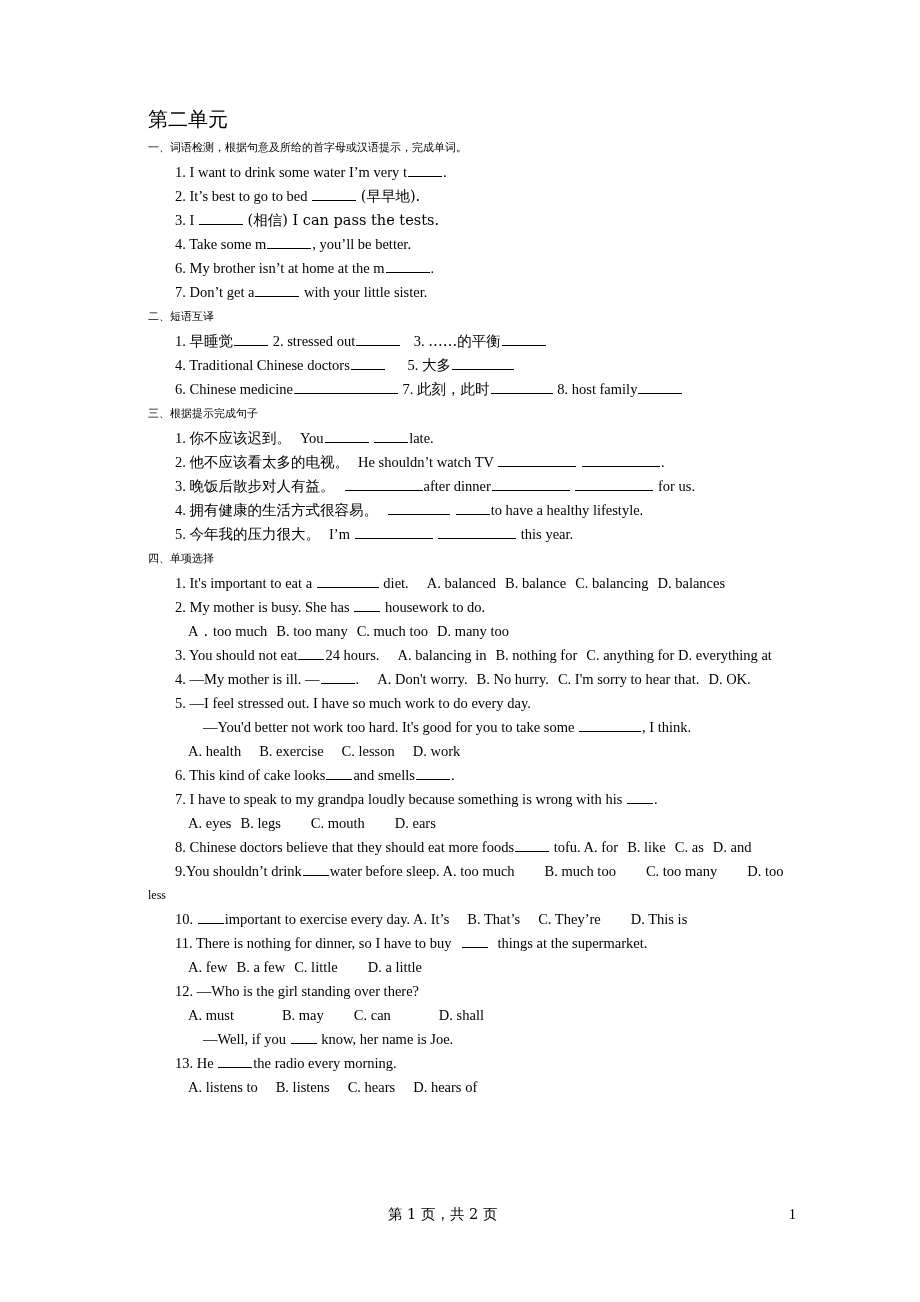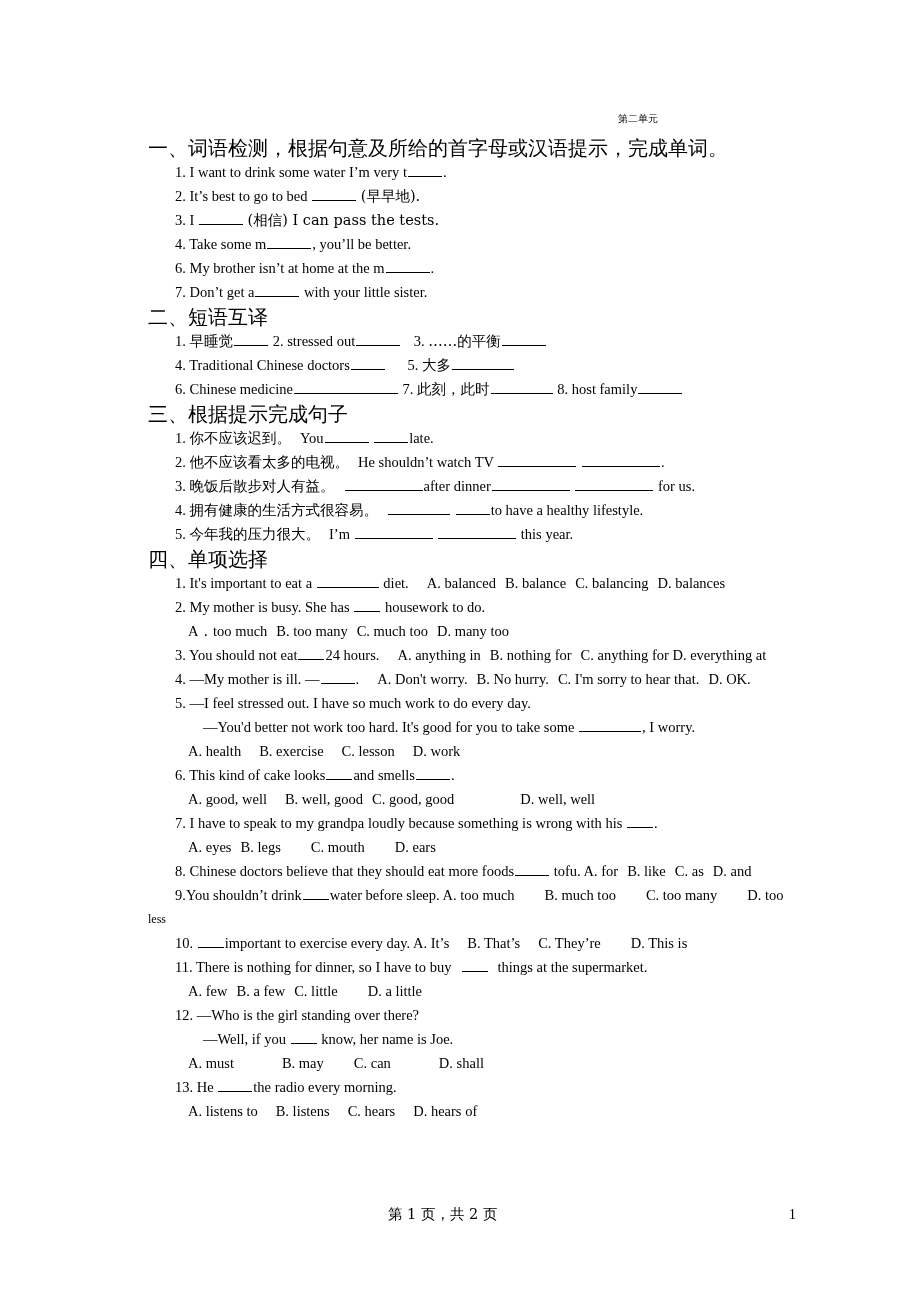--- a/index.html
+++ b/index.html
@@ -21,29 +21,29 @@
     width: 920px;
     height: 1302px;
   }
   .content {
     position: absolute;
     left: 148px;
     top: 108px;
     width: 640px;
   }
   .doc-title {
-    text-align: right;
-    font-size: 10px;
+    text-align: left;
+    font-size: 20px;
     line-height: 22px;
     margin: 0 0 6px 0;
     font-family: "DejaVu Serif", "Liberation Serif", serif;
     padding-right: 130px;
   }
   .section-head {
-    font-size: 20px;
+    font-size: 11px;
     line-height: 24px;
     margin: 0;
     font-family: "DejaVu Serif", "Liberation Serif", serif;
     white-space: nowrap;
   }
   .item {
     font-size: 14.5px;
     line-height: 24px;
     margin: 0;
     padding-left: 27px;
@@ -194,46 +194,43 @@
     <div class="item">
       <span>2.</span>
       <span>My mother is busy. She has</span> <span class="blank b-xs"></span> <span>housework to do.</span>
     </div>
     <div class="item opts">
       <span>A．too much</span><span class="gap-s"></span><span>B. too many</span><span class="gap-s"></span><span>C. much too</span><span class="gap-s"></span><span>D. many too</span>
     </div>
 
     <div class="item">
       <span>3.</span>
-      <span>You should not eat</span><span class="blank b-xs"></span><span>24 hours.</span><span class="gap-m"></span><span>A. anything in</span><span class="gap-s"></span><span>B. nothing for</span><span class="gap-s"></span><span>C. anything for D. everything at</span>
+      <span>You should not eat</span><span class="blank b-xs"></span><span>24 hours.</span><span class="gap-m"></span><span>A. balancing in</span><span class="gap-s"></span><span>B. nothing for</span><span class="gap-s"></span><span>C. anything for D. everything at</span>
     </div>
 
     <div class="item">
       <span>4.</span>
       <span>—My mother is ill.  —</span><span class="blank b-sm"></span><span>.</span><span class="gap-m"></span><span>A. Don't worry.</span><span class="gap-s"></span><span>B. No hurry.</span><span class="gap-s"></span><span>C. I'm sorry to hear that.</span><span class="gap-s"></span><span>D. OK.</span>
     </div>
 
     <div class="item">
       <span>5.</span>
       <span>—I feel stressed out. I have so much work to do every day.</span>
     </div>
     <div class="item sub">
-      <span>—You'd better not work too hard. It's good for you to take some</span> <span class="blank b-lg"></span><span>, I worry.</span>
+      <span>—You'd better not work too hard. It's good for you to take some</span> <span class="blank b-lg"></span><span>, I think.</span>
     </div>
     <div class="item opts">
       <span>A. health</span><span class="gap-m"></span><span>B. exercise</span><span class="gap-m"></span><span>C. lesson</span><span class="gap-m"></span><span>D. work</span>
     </div>
 
     <div class="item">
       <span>6.</span>
       <span>This kind of cake looks</span><span class="blank b-xs"></span><span>and smells</span><span class="blank b-sm"></span><span>.</span>
     </div>
-    <div class="item opts">
-      <span>A. good, well</span><span class="gap-m"></span><span>B. well, good</span><span class="gap-s"></span><span>C. good, good</span><span class="gap-xxl"></span><span>D. well, well</span>
-    </div>
 
     <div class="item">
       <span>7.</span>
       <span>I have to speak to my grandpa loudly because something is wrong with his</span> <span class="blank b-xs"></span><span>.</span>
     </div>
     <div class="item opts">
       <span>A. eyes</span><span class="gap-s"></span><span>B. legs</span><span class="gap-l"></span><span>C. mouth</span><span class="gap-l"></span><span>D. ears</span>
     </div>
 
     <div class="item">
@@ -256,25 +253,25 @@
       <span>There is nothing for dinner, so I have to buy</span><span class="gap-s"></span><span class="blank b-xs"></span><span class="gap-s"></span><span>things at the supermarket.</span>
     </div>
     <div class="item opts">
       <span>A. few</span><span class="gap-s"></span><span>B. a few</span><span class="gap-s"></span><span>C. little</span><span class="gap-l"></span><span>D. a little</span>
     </div>
 
     <div class="item">
       <span>12.</span>
       <span>—Who is the girl standing over there?</span>
     </div>
+    <div class="item opts">
+      <span>A. must</span><span class="gap-xl"></span><span>B. may</span><span class="gap-l"></span><span>C. can</span><span class="gap-xl"></span><span>D. shall</span>
+    </div>
     <div class="item sub">
       <span>—Well, if you</span> <span class="blank b-xs"></span> <span>know, her name is Joe.</span>
-    </div>
-    <div class="item opts">
-      <span>A. must</span><span class="gap-xl"></span><span>B. may</span><span class="gap-l"></span><span>C. can</span><span class="gap-xl"></span><span>D. shall</span>
     </div>
 
     <div class="item">
       <span>13.</span>
       <span>He</span> <span class="blank b-sm"></span><span>the radio every morning.</span>
     </div>
     <div class="item opts">
       <span>A. listens to</span><span class="gap-m"></span><span>B. listens</span><span class="gap-m"></span><span>C. hears</span><span class="gap-m"></span><span>D. hears of</span>
     </div>
 

